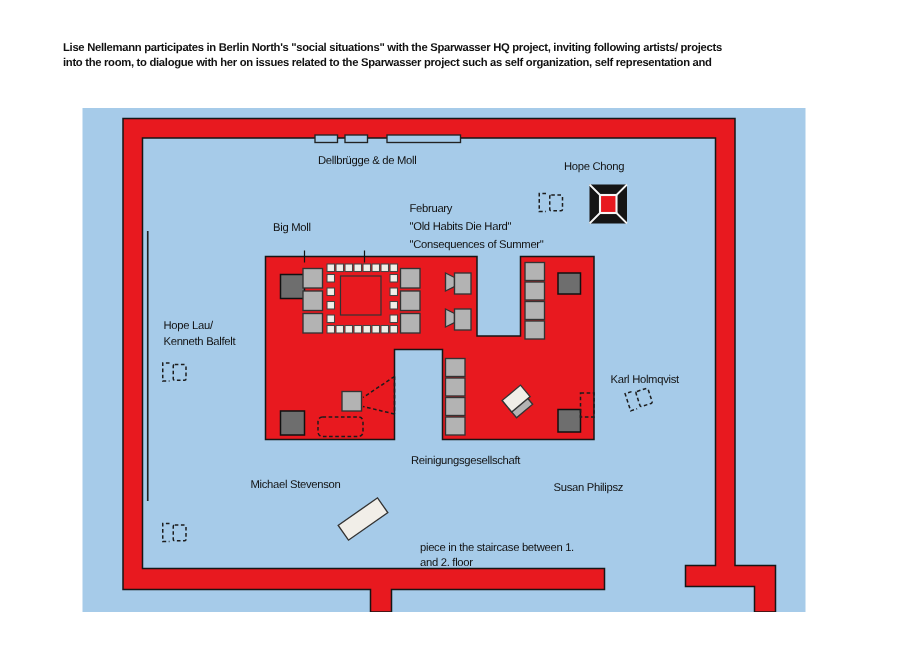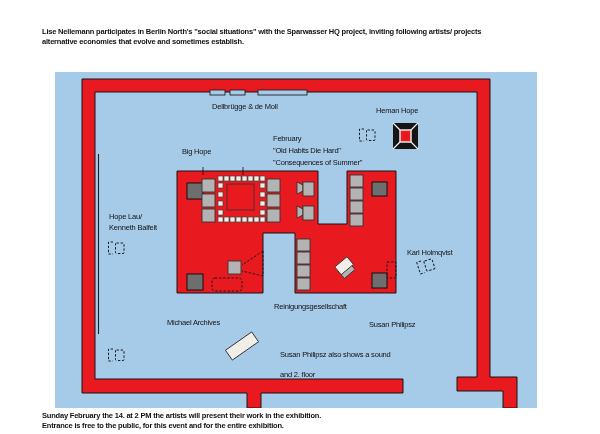--- a/index.html
+++ b/index.html
@@ -26,21 +26,21 @@
   .tick{stroke:#111;stroke-width:0.8;}
   .framewhite{stroke:#f5f5f5;stroke-width:1.2;fill:none;}
 </style>
 </head>
 <body>
 
 <div class="page">
 
   <div class="intro">
     <div class="tline">Lise Nellemann participates in Berlin North's "social situations" with the Sparwasser HQ project, inviting following artists/ projects</div>
-    <div class="tline">alternative economies that evolve and sometimes establish.</div>
+    <div class="tline">into the room, to dialogue with her on issues related to the Sparwasser project such as self organization, self representation and</div>
   </div>
 
   <div class="map">
     <svg width="482" height="336" viewBox="0 0 482 336">
       <defs>
         <g id="marker">
           <path class="dash" d="M6,1 H1.5 V13 H6"></path>
           <rect class="dash" x="8.5" y="2" width="8.5" height="10.5" rx="1"></rect>
         </g>
       </defs>
@@ -147,33 +147,29 @@
         <rect x="345" y="58" width="11" height="12" fill="var(--wall)" stroke="#f5f5f5" stroke-width="1.4"></rect>
       </g>
 
       <use href="#marker" transform="translate(52,169)"></use>
       <use href="#marker" transform="translate(52,276)"></use>
       <use href="#marker" transform="translate(303,56)"></use>
       <use href="#marker" transform="translate(360,190) rotate(-18)"></use>
     </svg>
 
     <div class="lbl" style="left:157px;top:30px">Dellbrügge &amp; de Moll</div>
-    <div class="lbl" style="left:321px;top:34px">Heman Hope</div>
-    <div class="lbl" style="left:127px;top:75px">Big Hope</div>
+    <div class="lbl" style="left:321px;top:34px">Hope Chong</div>
+    <div class="lbl" style="left:127px;top:75px">Big Moll</div>
     <div class="lbl" style="left:218px;top:62px">February</div>
     <div class="lbl" style="left:218px;top:74px">"Old Habits Die Hard"</div>
     <div class="lbl" style="left:218px;top:86px">"Consequences of Summer"</div>
     <div class="lbl" style="left:54px;top:140px">Hope Lau/</div>
     <div class="lbl" style="left:54px;top:151px">Kenneth Balfelt</div>
     <div class="lbl" style="left:352px;top:176px">Karl Holmqvist</div>
     <div class="lbl" style="left:219px;top:230px">Reinigungsgesellschaft</div>
-    <div class="lbl" style="left:112px;top:246px">Michael Archives</div>
+    <div class="lbl" style="left:112px;top:246px">Michael Stevenson</div>
     <div class="lbl" style="left:314px;top:248px">Susan Philipsz</div>
-    <div class="lbl" style="left:225px;top:278px">Susan Philipsz also shows a sound</div>
+    <div class="lbl" style="left:225px;top:288px">piece in the staircase between 1.</div>
     <div class="lbl" style="left:225px;top:298px">and 2. floor</div>
   </div>
 
-  <div class="footer">
-    <div class="tline">Sunday February the 14. at 2 PM the artists will present their work in the exhibition.</div>
-    <div class="tline">Entrance is free to the public, for this event and for the entire exhibition.</div>
-  </div>
 
 </div>
 
 </body></html>

